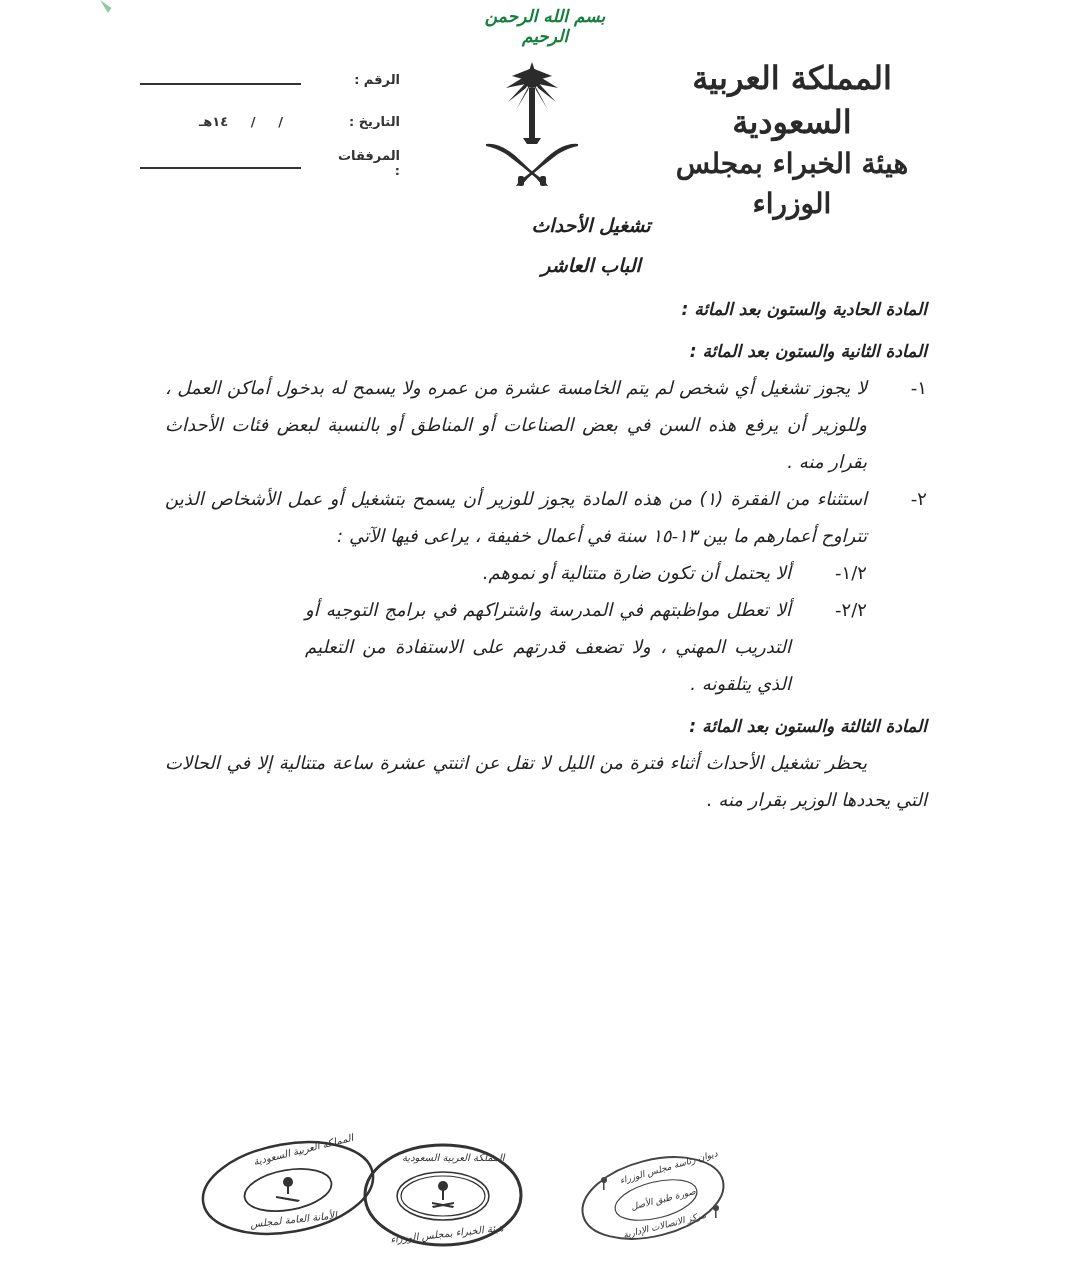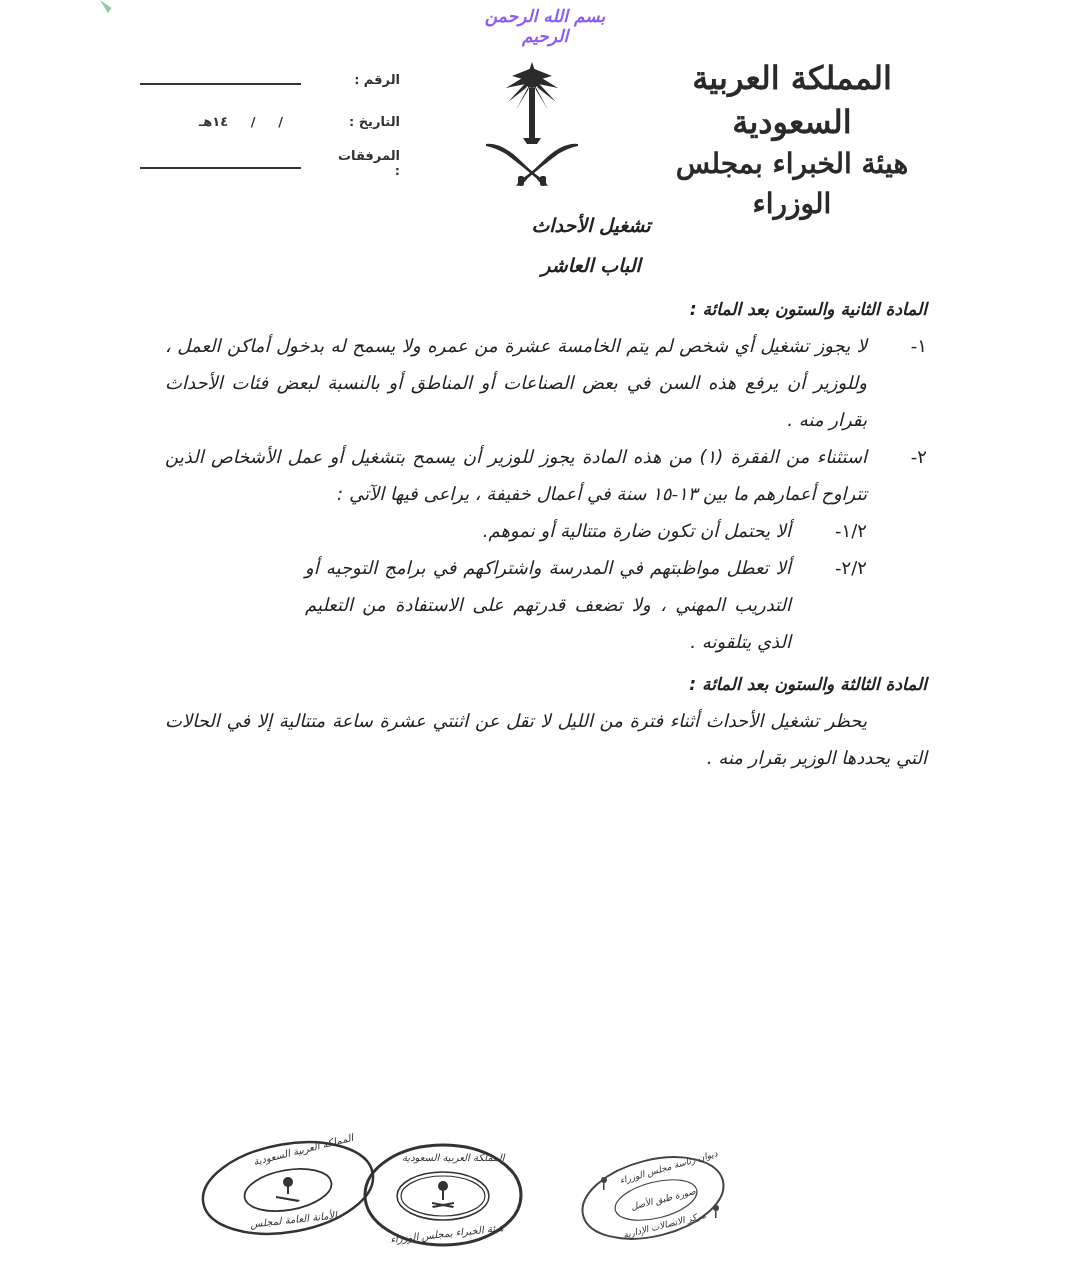--- a/index.html
+++ b/index.html
@@ -8,21 +8,21 @@
       font-family: "DejaVu Sans", sans-serif; color: #1a1a1a;
     }
     .corner-mark {
       position: absolute; left: 100px; top: 0; width: 0; height: 0;
       border-left: 14px solid transparent; border-top: 6px solid #8fcaa6;
       transform: rotate(35deg); transform-origin: left top;
     }
     .basmala {
       position: absolute; left: 480px; top: 6px; width: 130px; text-align: center;
       font-family: "DejaVu Serif", serif; font-size: 17px; font-style: italic;
-      font-weight: bold; color: #8b5cf6; direction: rtl;
+      font-weight: bold; color: #15803d; direction: rtl;
     }
     .emblem { position: absolute; left: 482px; top: 58px; width: 100px; height: 130px; }
     .letterhead {
       position: absolute; right: 150px; top: 56px; width: 300px; direction: rtl; text-align: center;
       font-family: "DejaVu Serif", serif; color: #2a2a2a;
     }
     .letterhead .l1 { font-size: 32px; font-weight: bold; line-height: 44px; letter-spacing: -1px; }
     .letterhead .l2 { font-size: 28px; font-weight: bold; line-height: 40px; letter-spacing: -1px; }
     .meta-fields { position: absolute; left: 140px; top: 58px; width: 260px; direction: rtl; }
     .meta-row { height: 42px; display: flex; align-items: center; font-size: 13px; font-weight: bold; color: #333; }
@@ -95,20 +95,21 @@
     <span class="lbl">المرفقات :</span>
     <span class="line"></span>
   </div>
 </div>
 
 <div class="doc-body">
   <div class="chapter-title">تشغيل الأحداث</div>
   <div class="chapter-title">الباب العاشر</div>
 
   <div>
+    <div class="article-heading">المادة الحادية والستون بعد المائة :</div>
   </div>
 
   <div>
     <div class="article-heading">المادة الثانية والستون بعد المائة :</div>
     <div class="item">
       <span class="num">١-</span>
       <span class="txt">لا يجوز تشغيل أي شخص لم يتم الخامسة عشرة من عمره ولا يسمح له بدخول أماكن العمل ، وللوزير أن يرفع هذه السن في بعض الصناعات أو المناطق أو بالنسبة لبعض فئات الأحداث بقرار منه .</span>
     </div>
     <div class="item">
       <span class="num">٢-</span>

